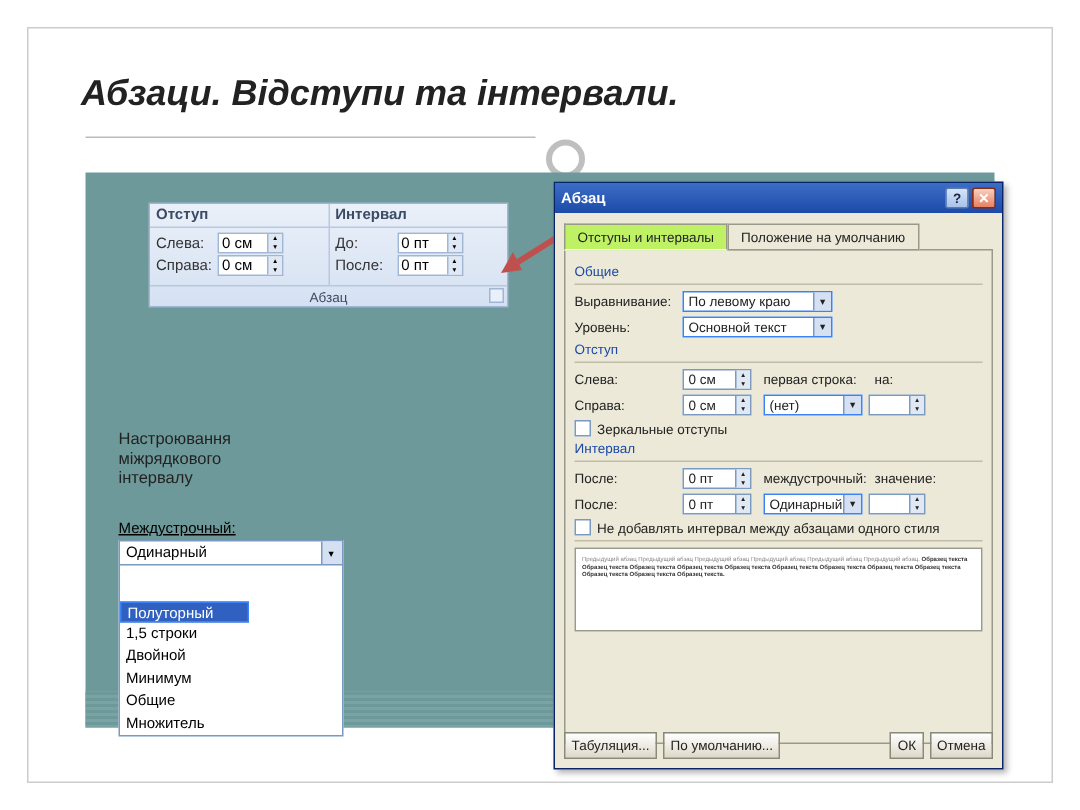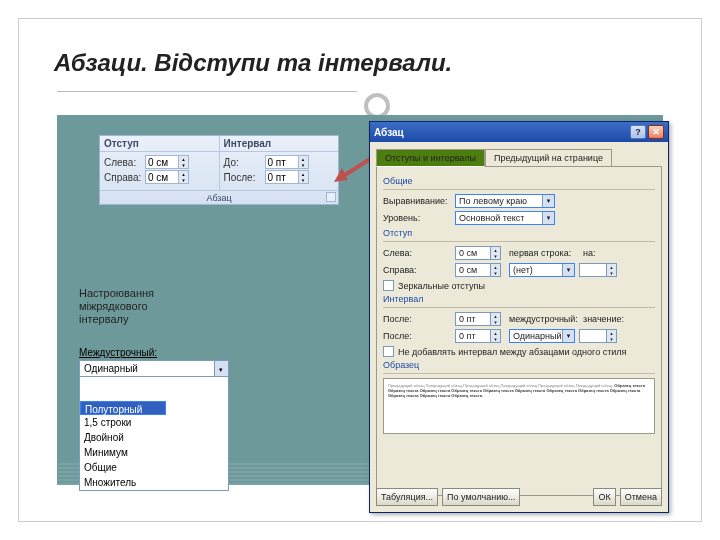--- a/index.html
+++ b/index.html
@@ -128,21 +128,21 @@
     display:flex; align-items:center;
     padding: 0 4px;
     font-size:10px;
     font-weight:bold;
   }
   .titlebar .spacer { flex:1;}
   .winbtn { width:16px; height:14px; margin-left:2px; background:linear-gradient(#f6d0c0,#e88060); border:1px solid #8a2a10; color:#fff; font-size:9px; display:flex;align-items:center;justify-content:center; border-radius:2px;}
   .winbtn.help { background:linear-gradient(#d6e4f8,#a8c2ea); border-color:#5a7ab0; color:#224;}
   .tabs { display:flex; padding:6px 6px 0 6px; gap:0;}
   .tab { padding:3px 8px; border:1px solid #9a9a8a; background:#ece9d8; font-size:9px; position:relative; top:1px;}
-  .tab.active { background:#4d7c0f; border-bottom-color:#fff;}
+  .tab.active { background:#bef264; border-bottom-color:#fff;}
   .dialog-body { margin:0 6px 6px 6px; border:1px solid #9a9a8a; background:#ece9d8; padding:6px; height:330px;}
   .section-title { color:#1c4aa8; font-size:9px; margin:3px 0 3px 0;}
   .sect-divider { border-top:1px solid #c0bca8; margin:2px 0 4px 0;}
   .frow { display:flex; align-items:center; margin:3px 0; gap:4px;}
   .frow .flbl { width:68px;}
   .frow .flbl2 { width:66px; margin-left:4px;}
   .sel { display:flex; border:1px solid #3b82f6; background:#fff; height:14px; width:86px;}
   .sel span { flex:1; padding:1px 3px; overflow:hidden; white-space:nowrap;}
   .sel .dd { width:12px; background:#d5e1f2; border-left:1px solid #7a9ac0; display:flex;align-items:center;justify-content:center;}
   .spn { display:flex; border:1px solid #7a9ac0; background:#fff; height:14px; width:46px;}
@@ -257,21 +257,21 @@
 
   <div class="dialog">
     <div class="titlebar">
       <span>Абзац</span>
       <div class="spacer"></div>
       <div class="winbtn help">?</div>
       <div class="winbtn">✕</div>
     </div>
     <div class="tabs">
       <div class="tab active">Отступы и интервалы</div>
-      <div class="tab">Предыдущий на странице</div>
+      <div class="tab">Положение на умолчанию</div>
     </div>
     <div class="dialog-body">
       <div class="section-title">Общие</div>
       <div class="sect-divider"></div>
       <div class="frow">
         <span class="flbl">Выравнивание:</span>
         <div class="sel" style="width:100px">
             <span>По левому краю</span>
             <div class="dd tri-down"></div>
           </div>
@@ -357,21 +357,20 @@
               <i class="tri-up"></i>
               <i class="tri-dn"></i>
             </div>
           </div>
       </div>
       <div class="cb">
           <div class="box"></div>
           <span>Не добавлять интервал между абзацами одного стиля</span>
         </div>
 
-      <div class="section-title">Образец</div>
       <div class="sect-divider"></div>
       <div class="preview">
         Предыдущий абзац Предыдущий абзац Предыдущий абзац Предыдущий абзац Предыдущий абзац Предыдущий абзац. <b style="color:#333">Образец текста Образец текста Образец текста Образец текста Образец текста Образец текста Образец текста Образец текста Образец текста Образец текста Образец текста Образец текста.</b>
       </div>
     </div>
     <div class="dlg-buttons">
       <div class="btn">Табуляция...</div>
       <div class="btn">По умолчанию...</div>
       <div class="gap"></div>
       <div class="btn">ОК</div>

